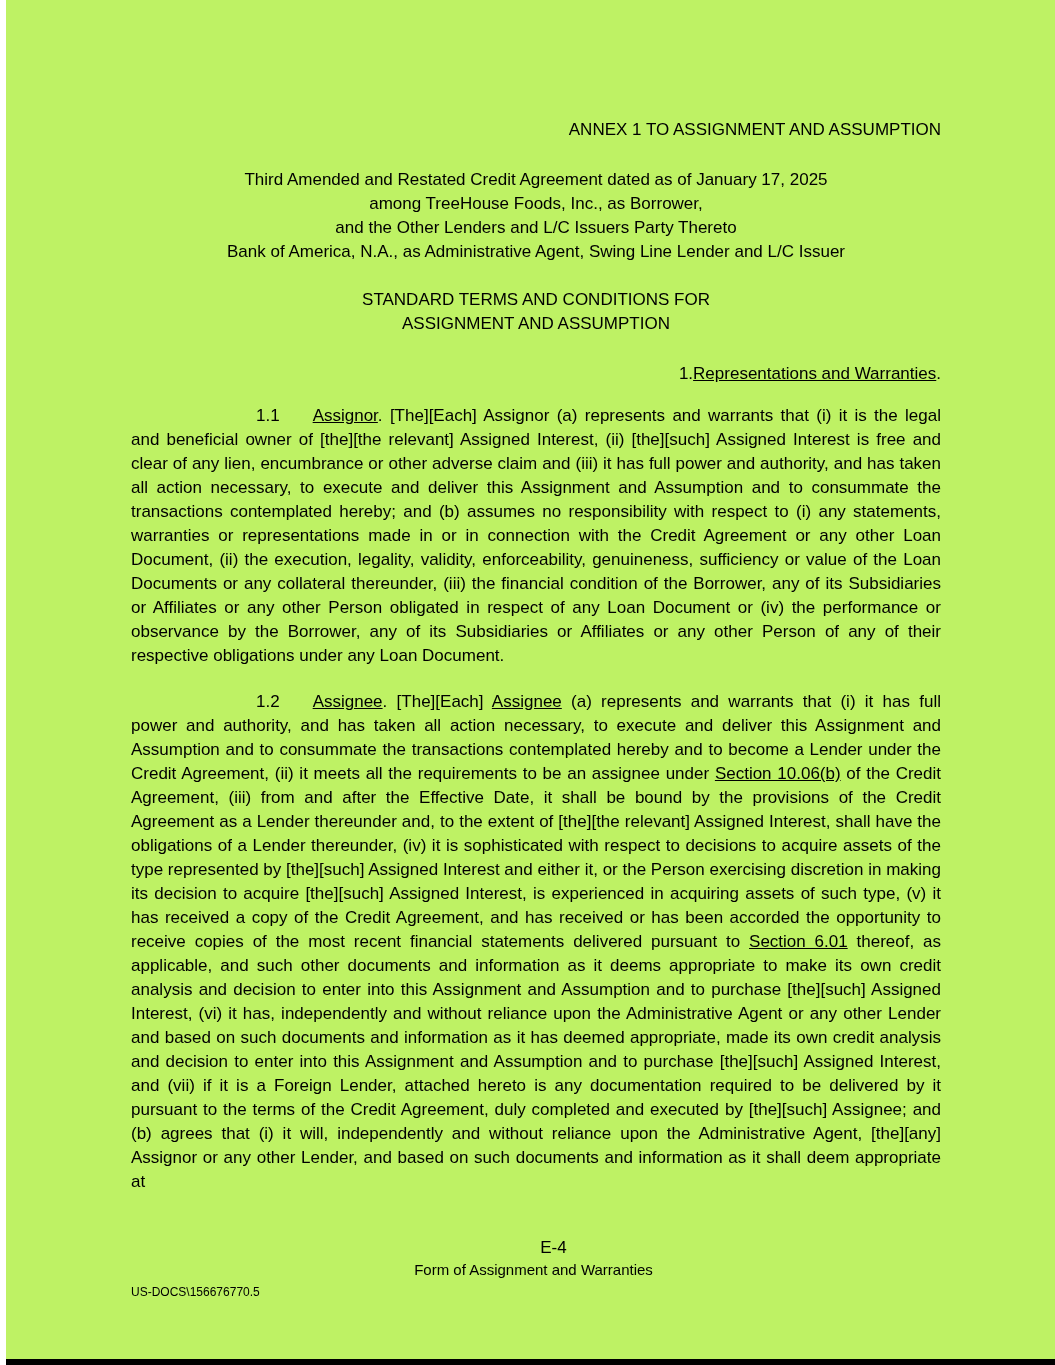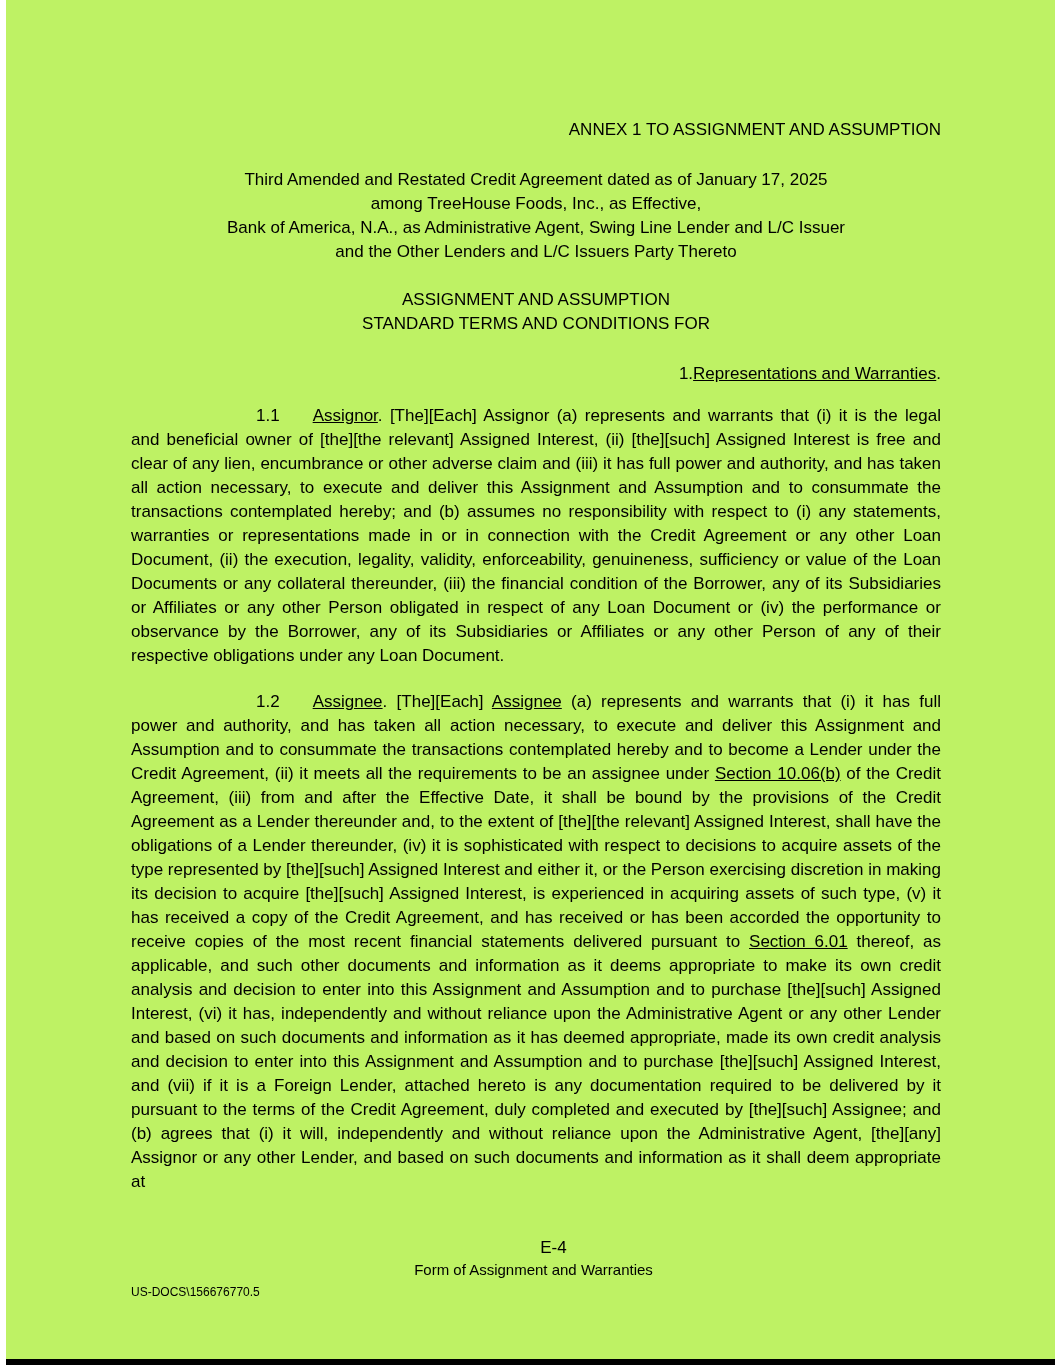--- a/index.html
+++ b/index.html
@@ -88,28 +88,28 @@
 </style>
 </head>
 <body>
 
 <div class="page">
 
   <div class="annex-header">ANNEX 1 TO ASSIGNMENT AND ASSUMPTION</div>
 
   <div class="preamble">
     <div>Third Amended and Restated Credit Agreement dated as of January 17, 2025</div>
-    <div>among TreeHouse Foods, Inc., as Effective,</div>
+    <div>among TreeHouse Foods, Inc., as Borrower,</div>
+    <div>and the Other Lenders and L/C Issuers Party Thereto</div>
     <div>Bank of America, N.A., as Administrative Agent, Swing Line Lender and L/C Issuer</div>
-    <div>and the Other Lenders and L/C Issuers Party Thereto</div>
   </div>
 
   <div class="doc-title">
+    <div>STANDARD TERMS AND CONDITIONS FOR</div>
     <div>ASSIGNMENT AND ASSUMPTION</div>
-    <div>STANDARD TERMS AND CONDITIONS FOR</div>
   </div>
 
   <div class="section-heading"><span class="sec-num">1.</span><span class="u">Representations and Warranties</span><span>.</span></div>
 
   <p class="para"><span>1.1</span><span class="tab"></span><span class="u">Assignor</span><span>. [The][Each] Assignor (a) represents and warrants that (i) it is the legal and beneficial owner of [the][the relevant] Assigned Interest, (ii) [the][such] Assigned Interest is free and clear of any lien, encumbrance or other adverse claim and (iii) it has full power and authority, and has taken all action necessary, to execute and deliver this Assignment and Assumption and to consummate the transactions contemplated hereby; and (b) assumes no responsibility with respect to (i) any statements, warranties or representations made in or in connection with the Credit Agreement or any other Loan Document, (ii) the execution, legality, validity, enforceability, genuineness, sufficiency or value of the Loan Documents or any collateral thereunder, (iii) the financial condition of the Borrower, any of its Subsidiaries or Affiliates or any other Person obligated in respect of any Loan Document or (iv) the performance or observance by the Borrower, any of its Subsidiaries or Affiliates or any other Person of any of their respective obligations under any Loan Document.</span></p>
 
   <p class="para"><span>1.2</span><span class="tab"></span><span class="u">Assignee</span><span>. [The][Each] </span><span class="u">Assignee</span><span> (a) represents and warrants that (i) it has full power and authority, and has taken all action necessary, to execute and deliver this Assignment and Assumption and to consummate the transactions contemplated hereby and to become a Lender under the Credit Agreement, (ii) it meets all the requirements to be an assignee under </span><span class="u">Section 10.06(b)</span><span> of the Credit Agreement, (iii) from and after the Effective Date, it shall be bound by the provisions of the Credit Agreement as a Lender thereunder and, to the extent of [the][the relevant] Assigned Interest, shall have the obligations of a Lender thereunder, (iv) it is sophisticated with respect to decisions to acquire assets of the type represented by [the][such] Assigned Interest and either it, or the Person exercising discretion in making its decision to acquire [the][such] Assigned Interest, is experienced in acquiring assets of such type, (v) it has received a copy of the Credit Agreement, and has received or has been accorded the opportunity to receive copies of the most recent financial statements delivered pursuant to </span><span class="u">Section 6.01</span><span> thereof, as applicable, and such other documents and information as it deems appropriate to make its own credit analysis and decision to enter into this Assignment and Assumption and to purchase [the][such] Assigned Interest, (vi) it has, independently and without reliance upon the Administrative Agent or any other Lender and based on such documents and information as it has deemed appropriate, made its own credit analysis and decision to enter into this Assignment and Assumption and to purchase [the][such] Assigned Interest, and (vii) if it is a Foreign Lender, attached hereto is any documentation required to be delivered by it pursuant to the terms of the Credit Agreement, duly completed and executed by [the][such] Assignee; and (b) agrees that (i) it will, independently and without reliance upon the Administrative Agent, [the][any] Assignor or any other Lender, and based on such documents and information as it shall deem appropriate at</span></p>
 
   <div class="footer-block">
     <div class="page-num">E-4</div>

